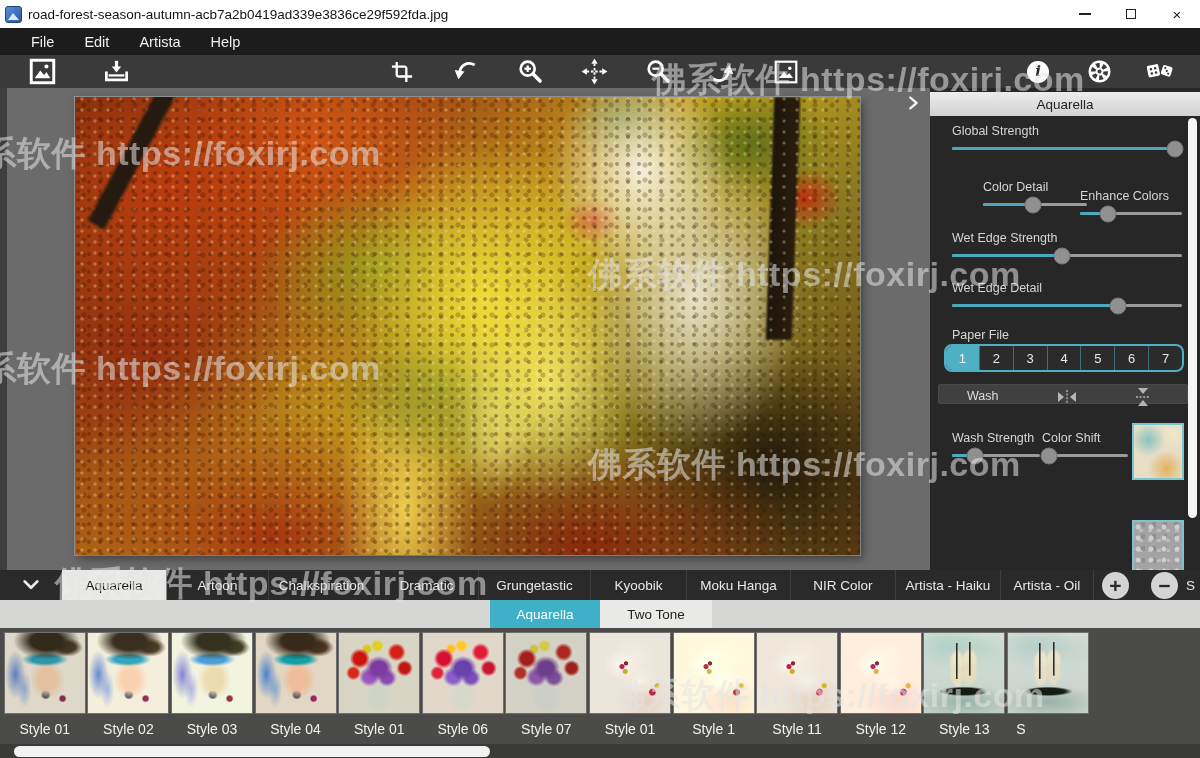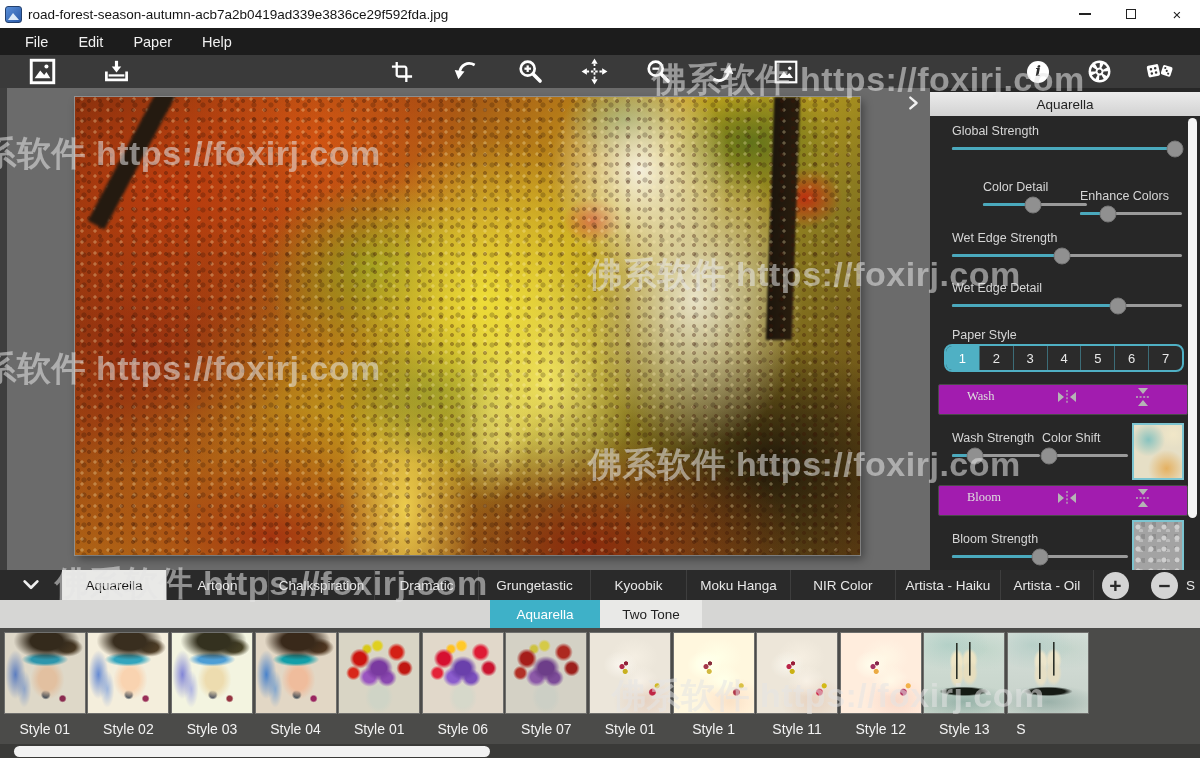--- a/index.html
+++ b/index.html
@@ -10,21 +10,21 @@
   .titlebar{position:absolute;left:0;top:0;width:100%;height:28px;background:#ffffff;display:flex;align-items:center;}
   .app-icon{width:17px;height:17px;margin-left:5px;border-radius:3px;background:linear-gradient(135deg,#5a8fd8,#2a5aa8);position:relative;overflow:hidden;border:1px solid #23406e;}
   .app-icon::after{content:"";position:absolute;left:2px;bottom:2px;border-left:5px solid transparent;border-right:6px solid transparent;border-bottom:7px solid #dceaf8;}
   .win-title{margin-left:6px;font-size:13.5px;color:#141414;}
   .win-controls{position:absolute;right:0;top:0;height:28px;display:flex;}
   .wc{width:46px;height:28px;display:flex;align-items:center;justify-content:center;color:#222;font-size:15px;}
   .wc .minbar{width:12px;height:1.6px;background:#222;}
   .wc .maxbox{width:10px;height:10px;border:1.4px solid #222;}
 
   
-  .menubar{position:absolute;left:0;top:28px;width:100%;height:27px;background:#1c1c1c;display:flex;align-items:center;padding-left:10px;}
+  .menubar{position:absolute;left:0;top:28px;width:100%;height:27px;background:#1c1c1c;display:flex;align-items:center;padding-left:16px;}
   .menu-item{color:#f0f0f0;font-size:14.5px;padding:0 15px;height:100%;display:flex;align-items:center;cursor:default;}
 
   
   .toolbar{position:absolute;left:0;top:55px;width:100%;height:33px;background:#3a3a3a;}
   .tb-group{position:absolute;top:0;height:33px;display:flex;align-items:center;}
   .tb-left{left:28px;gap:46px;}
   .tb-center{left:388px;width:412px;justify-content:space-between;}
   .tb-right{right:26px;gap:33px;}
   .tb-icon{width:28px;height:28px;display:flex;align-items:center;justify-content:center;cursor:pointer;}
   .disc{width:22px;height:22px;border-radius:50%;background:#fff;display:flex;align-items:center;justify-content:center;}
@@ -73,21 +73,21 @@
   .sl{position:absolute;}
   .sl .lab{font-size:12.5px;color:#d6d6d6;white-space:nowrap;margin-bottom:9px;}
   .sl .track{position:relative;height:3px;background:#9a9a9a;border-radius:2px;cursor:pointer;}
   .sl .fill{position:absolute;left:0;top:0;height:3px;width:var(--pct);background:#4aa9bd;border-radius:2px;}
   .sl .thumb{position:absolute;left:var(--pct);top:50%;transform:translate(-50%,-50%);width:17px;height:17px;border-radius:50%;background:#909090;border:1px solid #767676;cursor:pointer;}
   .ps-label{position:absolute;left:22px;top:240px;font-size:12.5px;color:#d6d6d6;}
   .paper-seg{position:absolute;left:14px;top:256px;width:240px;height:28px;border:2px solid #4fb0c4;border-radius:8px;display:flex;overflow:hidden;background:#2b2b2b;}
   .seg{flex:1;display:flex;align-items:center;justify-content:center;font-size:13px;color:#e8e8e8;border-left:1px solid #3c6d78;cursor:pointer;}
   .seg:first-child{border-left:none;}
   .seg.active{background:#4fb0c4;color:#fff;}
-  .section-bar{position:absolute;left:8px;width:250px;height:31px;background:#a21caf;border:1px solid #4a4a4a;border-radius:2px;font-family:Liberation Serif, serif;}
+  .section-bar{position:absolute;left:8px;width:250px;height:20px;background:#404040;border:1px solid #4a4a4a;border-radius:2px;}
   .section-bar .st{position:absolute;left:28px;top:4px;font-size:12.5px;color:#dedede;}
   .fliph{position:absolute;left:118px;top:4px;cursor:pointer;}
   .flipv{position:absolute;left:196px;top:2px;cursor:pointer;}
   .preview{position:absolute;width:52px;height:57px;border:2px solid #7cc4d0;}
   .preview.wash{background:
       radial-gradient(circle 24px at 30% 28%, rgba(120,190,190,.85), rgba(120,190,190,0) 70%),
       radial-gradient(circle 26px at 68% 82%, rgba(228,168,78,.85), rgba(228,168,78,0) 72%),
       radial-gradient(circle 20px at 82% 18%, rgba(242,232,200,.9), rgba(242,232,200,0) 70%),
       #e6dfc6;}
   .preview.bloom{background:
@@ -196,21 +196,21 @@
       <div class="wc">
           <span class="maxbox"></span>
         </div>
       <div class="wc">×</div>
     </div>
   </div>
 
   <div class="menubar">
       <div class="menu-item">File</div>
       <div class="menu-item">Edit</div>
-      <div class="menu-item">Paper</div>
+      <div class="menu-item">Artista</div>
       <div class="menu-item">Help</div>
     </div>
 
   <div class="toolbar">
     <div class="tb-group tb-left">
         <div class="tb-icon">
           <svg viewBox="0 0 24 24" width="27" height="27">
             <rect x="2" y="2" width="20" height="20" fill="none" stroke="#fff" stroke-width="2.6"></rect>
             <circle cx="15.5" cy="7.5" r="1.8" fill="#fff"></circle>
             <polygon points="5,18 10,11 13.5,15 15.5,12.5 19,18" fill="#fff"></polygon>
@@ -357,21 +357,21 @@
           </div>
       </div>
       <div class="sl" style="left: 22px; top: 193px; width: 230px; --pct: 72%;">
         <div class="lab">Wet Edge Detail</div>
         <div class="track">
             <div class="fill"></div>
             <div class="thumb"></div>
           </div>
       </div>
 
-      <div class="ps-label">Paper Style</div>
+      <div class="ps-label">Paper File</div>
       <div class="paper-seg" id="paper-seg">
           <div class="seg active">1</div>
           <div class="seg">2</div>
           <div class="seg">3</div>
           <div class="seg">4</div>
           <div class="seg">5</div>
           <div class="seg">6</div>
           <div class="seg">7</div>
         </div>
 
@@ -402,45 +402,21 @@
       </div>
       <div class="sl" style="left: 112px; top: 343px; width: 86px; --pct: 8%;">
         <div class="lab">Color Shift</div>
         <div class="track">
             <div class="fill"></div>
             <div class="thumb"></div>
           </div>
       </div>
       <div class="preview wash" style="left:202px;top:335px;"></div>
 
-      <div class="section-bar" style="top:397px;">
-        <span class="st">Bloom</span>
-        <span class="fliph">
-          <svg viewBox="0 0 20 16" width="20" height="16">
-              <polygon points="1,3 7,8 1,13" fill="#b5b5b5"></polygon>
-              <polygon points="19,3 13,8 19,13" fill="#b5b5b5"></polygon>
-              <line x1="10" y1="1" x2="10" y2="15" stroke="#b5b5b5" stroke-width="1.3" stroke-dasharray="2,1.6"></line>
-            </svg>
-        </span>
-        <span class="flipv">
-          <svg viewBox="0 0 16 20" width="16" height="20">
-              <polygon points="3,1 13,1 8,7" fill="#b5b5b5"></polygon>
-              <polygon points="3,19 13,19 8,13" fill="#b5b5b5"></polygon>
-              <line x1="1" y1="10" x2="15" y2="10" stroke="#b5b5b5" stroke-width="1.3" stroke-dasharray="2,1.6"></line>
-            </svg>
-        </span>
-      </div>
-
-      <div class="sl" style="left: 22px; top: 444px; width: 176px; --pct: 50%;">
-        <div class="lab">Bloom Strength</div>
-        <div class="track">
-            <div class="fill"></div>
-            <div class="thumb"></div>
-          </div>
-      </div>
+
       <div class="preview bloom" style="left:202px;top:432px;"></div>
 
       <div class="vscroll"></div>
     </div>
   </div>
 
   <div class="preset-row" id="preset-row">
     <div class="chevron-cell">
       <svg viewBox="0 0 22 22" width="20" height="20">
           <polyline points="4,7 11,14 18,7" fill="none" stroke="#efefef" stroke-width="3" stroke-linecap="round" stroke-linejoin="round"></polyline>
@@ -456,21 +432,21 @@
       <div class="ptab" style="flex-basis: 105px;">NIR Color</div>
       <div class="ptab" style="flex-basis: 105px;">Artista - Haiku</div>
       <div class="ptab" style="flex-basis: 93px;">Artista - Oil</div>
       <div class="ptab clip" style="flex-basis: 107px;">S</div>
     </div>
   <div class="round-btn plus-btn" style="top:572px;">+</div>
   <div class="round-btn minus-btn" style="top:572px;">−</div>
 
   <div class="subtab-row" id="subtab-row">
       <div class="subtab active" style="left: 490px; width: 110px;">Aquarella</div>
-      <div class="subtab idle" style="left: 600px; width: 102px;">Two Tone</div>
+      <div class="subtab idle" style="left: 600px; width: 112px;">Two Tone</div>
     </div>
 
   <div class="styles-strip" id="styles-strip">
       <div class="style-cell">
         <div class="style-img img-portrait v1"></div>
         <div class="style-label">Style 01</div>
       </div>
       <div class="style-cell">
         <div class="style-img img-portrait v2"></div>
         <div class="style-label">Style 02</div>

